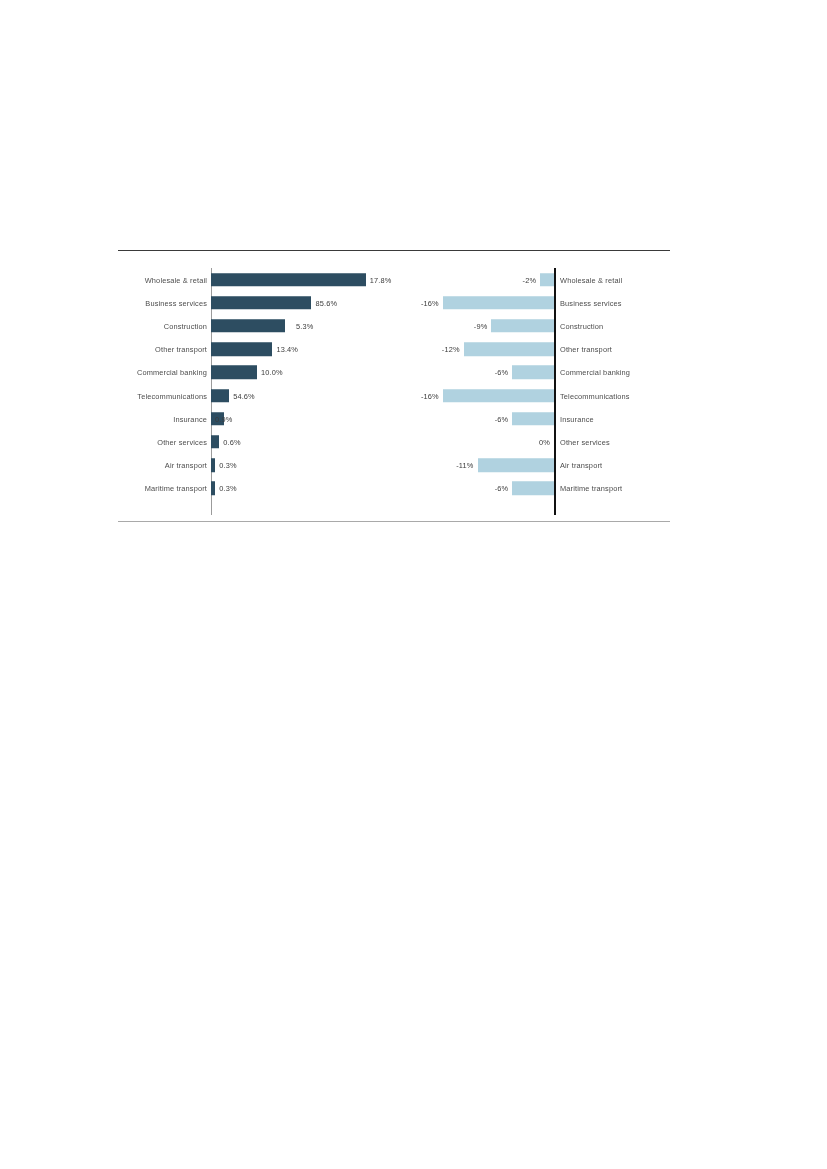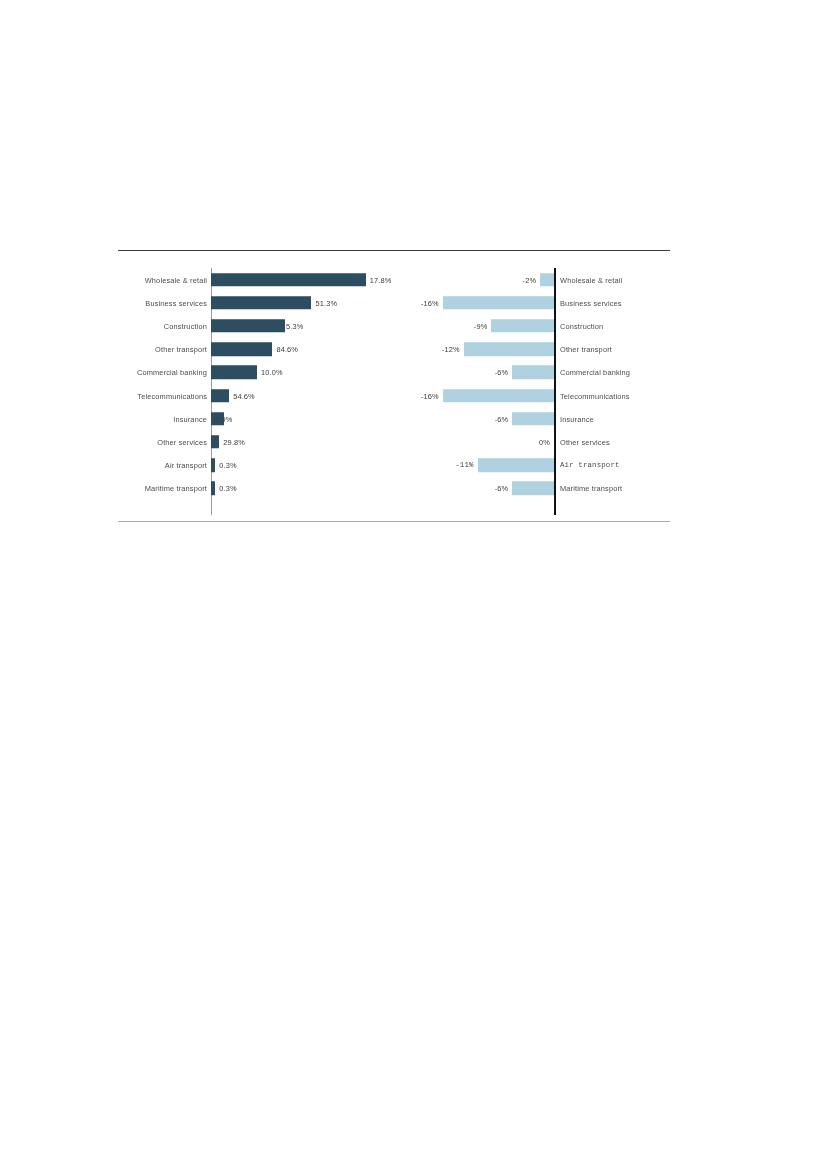--- a/index.html
+++ b/index.html
@@ -142,51 +142,51 @@
     <div class="axis-line" id="axis-left"></div>
     <div id="rows-left">
         <div class="row" style="top: 0px;">
           <span class="cat-label-left">Wholesale &amp; retail</span>
           <div class="bar-pos" style="width: 154.845px;"></div>
           <span class="val-label-left" style="left: 251.845px;">17.8%</span>
         </div>
         <div class="row" style="top: 23.2px;">
           <span class="cat-label-left">Business services</span>
           <div class="bar-pos" style="width: 100.44px;"></div>
-          <span class="val-label-left" style="left: 197.44px;">51.3%</span>
+          <span class="val-label-left" style="left: 197.44px;">85.6%</span>
         </div>
         <div class="row" style="top: 46.4px;">
           <span class="cat-label-left">Construction</span>
           <div class="bar-pos" style="width: 73.935px;"></div>
-          <span class="val-label-left" style="left: 168px;">5.3%</span>
+          <span class="val-label-left" style="left: 178px;">5.3%</span>
         </div>
         <div class="row" style="top: 69.6px;">
           <span class="cat-label-left">Other transport</span>
           <div class="bar-pos" style="width: 61.38px;"></div>
-          <span class="val-label-left" style="left: 158.38px;">84.6%</span>
+          <span class="val-label-left" style="left: 158.38px;">13.4%</span>
         </div>
         <div class="row" style="top: 92.8px;">
           <span class="cat-label-left">Commercial banking</span>
           <div class="bar-pos" style="width: 46.035px;"></div>
           <span class="val-label-left" style="left: 143.035px;">10.0%</span>
         </div>
         <div class="row" style="top: 116px;">
           <span class="cat-label-left">Telecommunications</span>
           <div class="bar-pos" style="width: 18.135px;"></div>
           <span class="val-label-left" style="left: 115.135px;">54.6%</span>
         </div>
         <div class="row" style="top: 139.2px;">
           <span class="cat-label-left">Insurance</span>
           <div class="bar-pos" style="width: 12.555px;"></div>
           <span class="val-label-left" style="left: 97px;">0.9%</span>
         </div>
         <div class="row" style="top: 162.4px;">
           <span class="cat-label-left">Other services</span>
           <div class="bar-pos" style="width: 8.37px;"></div>
-          <span class="val-label-left" style="left: 105.37px;">29.8%</span>
+          <span class="val-label-left" style="left: 105.37px;">0.6%</span>
         </div>
         <div class="row" style="top: 185.6px;">
           <span class="cat-label-left">Air transport</span>
           <div class="bar-pos" style="width: 4.185px;"></div>
           <span class="val-label-left" style="left: 101.185px;">0.3%</span>
         </div>
         <div class="row" style="top: 208.8px;">
           <span class="cat-label-left">Maritime transport</span>
           <div class="bar-pos" style="width: 4.185px;"></div>
           <span class="val-label-left" style="left: 101.185px;">0.3%</span>
@@ -229,21 +229,21 @@
         </div>
         <div class="row" style="top: 139.2px;">
           <div class="bar-neg" style="width: 41.7px; left: 94.3px;"></div>
           <span class="val-label-right" style="right: 161.7px;">-6%</span>
           <span class="cat-label-right">Insurance</span>
         </div>
         <div class="row" style="top: 162.4px;">
           <span class="val-label-right" style="right: 120px;">0%</span>
           <span class="cat-label-right">Other services</span>
         </div>
-        <div class="row" style="top: 185.6px; font-family: Liberation Mono, monospace;">
+        <div class="row" style="top: 185.6px;">
           <div class="bar-neg" style="width: 76.45px; left: 59.55px;"></div>
           <span class="val-label-right" style="right: 196.45px;">-11%</span>
           <span class="cat-label-right">Air transport</span>
         </div>
         <div class="row" style="top: 208.8px;">
           <div class="bar-neg" style="width: 41.7px; left: 94.3px;"></div>
           <span class="val-label-right" style="right: 161.7px;">-6%</span>
           <span class="cat-label-right">Maritime transport</span>
         </div>
       </div>

